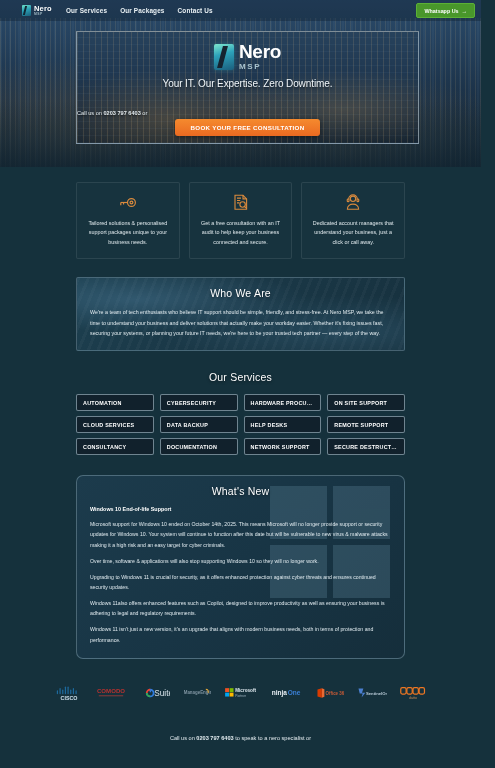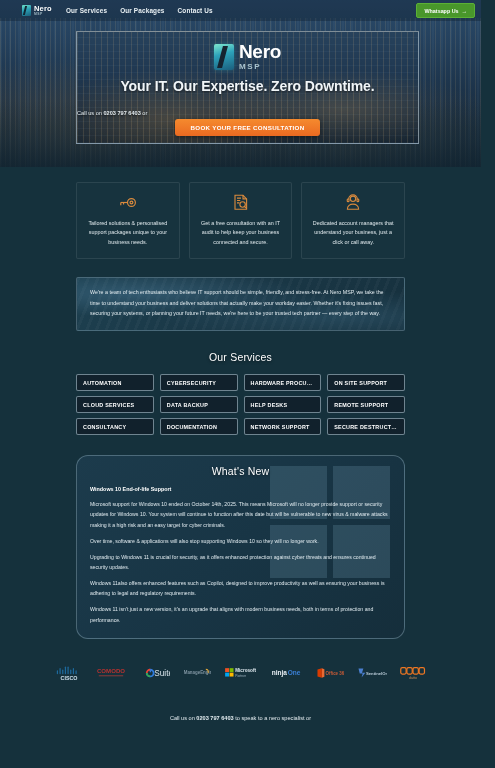--- a/index.html
+++ b/index.html
@@ -95,21 +95,21 @@
     position: relative; box-shadow: 0 0 5px rgba(60,190,200,.35);
   }
   .hero-logo-mark::after {
     content: ""; position: absolute; left: 6px; top: 2px;
     width: 5px; height: 22px; background: #152430; transform: skewX(-15deg);
   }
   .hero-logo-txt { text-align: left; line-height: 1; }
   .hero-logo-name { font-size: 19px; font-weight: 700; color: #fff; letter-spacing: -.3px; }
   .hero-logo-sub { font-size: 8px; font-weight: 700; color: #a9c2cd; letter-spacing: 1.6px; margin-top: 2px; }
   .hero-tag {
-    margin-top: 7px; font-size: 14px; font-weight: 700; color: #f0f5f8;
+    margin-top: 7px; font-size: 10px; font-weight: 400; color: #f0f5f8;
     letter-spacing: -.1px; text-shadow: 0 1px 3px rgba(0,0,0,.6);
   }
   .hero-call {
     position: absolute; left: 0; right: 0; bottom: 27px;
     font-size: 5.6px; color: #e6eef2; text-shadow: 0 1px 2px rgba(0,0,0,.7);
   }
   .hero-call b { font-weight: 700; }
   .cta-btn {
     display: inline-block; cursor: pointer;
     background: linear-gradient(180deg, #f58a2e 0%, #ea6a21 100%);
@@ -165,21 +165,21 @@
     border-radius: 2px; padding: 4.5px 6px;
     font-size: 5.4px; font-weight: 700; letter-spacing: .25px;
     color: #ffffff; cursor: pointer;
     white-space: nowrap; overflow: hidden; text-overflow: ellipsis;
   }
 
   
   .news {
     margin: 20px 76px 0;
     border: 1px solid rgba(180,210,225,0.34);
-    border-radius: 12px; padding: 9px 13px 13px;
+    border-radius: 7px; padding: 9px 13px 13px;
     position: relative; overflow: hidden;
     background: linear-gradient(135deg, #1c3b4c 0%, #183545 50%, #152e3b 100%);
   }
   .news .winmark {
     position: absolute; right: 14px; top: 10px;
     width: 120px; height: 112px;
     display: grid; grid-template-columns: 1fr 1fr; grid-template-rows: 1fr 1fr;
     gap: 6px; opacity: .16; z-index: 1;
   }
   .news .winmark i { background: #9fd2ec; display: block; }
@@ -286,20 +286,21 @@
           <path d="M4.6 6.5a5.4 5.4 0 0110.8 0"></path>
           <rect x="2.8" y="6.2" width="2.2" height="3.4" rx="1"></rect>
           <rect x="15" y="6.2" width="2.2" height="3.4" rx="1"></rect>
         </svg>
       </div>
       <div class="feat-txt">Dedicated account managers that understand your business, just a click or call away.</div>
     </div>
   </div>
 
   <div class="who">
+    <div class="sec-title">Who We Are</div>
     <div class="who-body">We're a team of tech enthusiasts who believe IT support should be simple, friendly, and stress-free. At Nero MSP, we take the time to understand your business and deliver solutions that actually make your workday easier. Whether it's fixing issues fast, securing your systems, or planning your future IT needs, we're here to be your trusted tech partner — every step of the way.</div>
   </div>
 
   <div class="services">
     <div class="sec-title">Our Services</div>
     <div class="svc-grid">
       <div class="svc">AUTOMATION</div>
       <div class="svc">CYBERSECURITY</div>
       <div class="svc">HARDWARE PROCUREMENT</div>
       <div class="svc">ON SITE SUPPORT</div>

